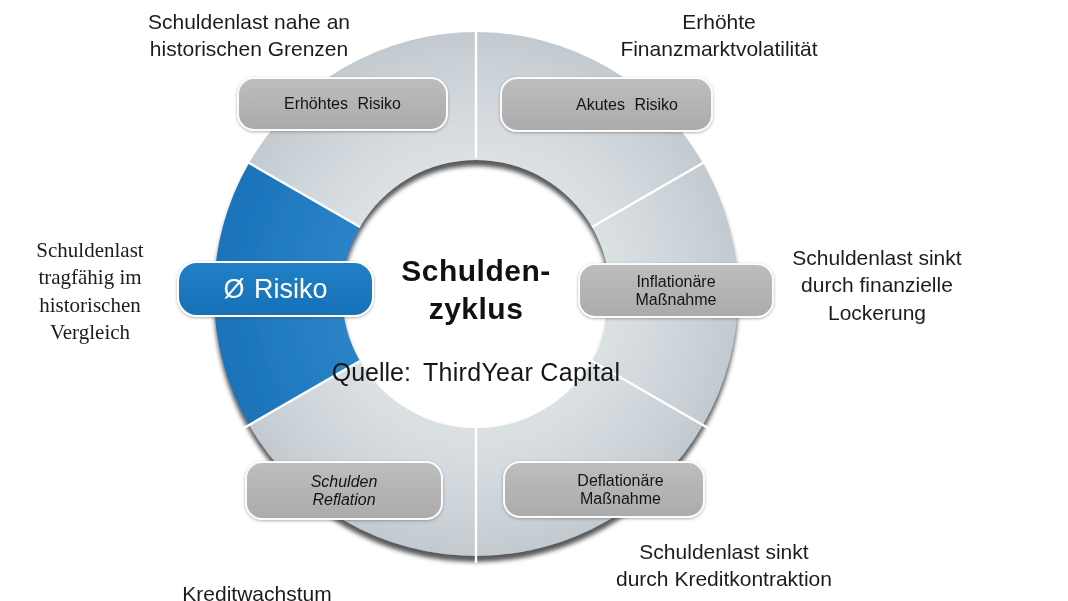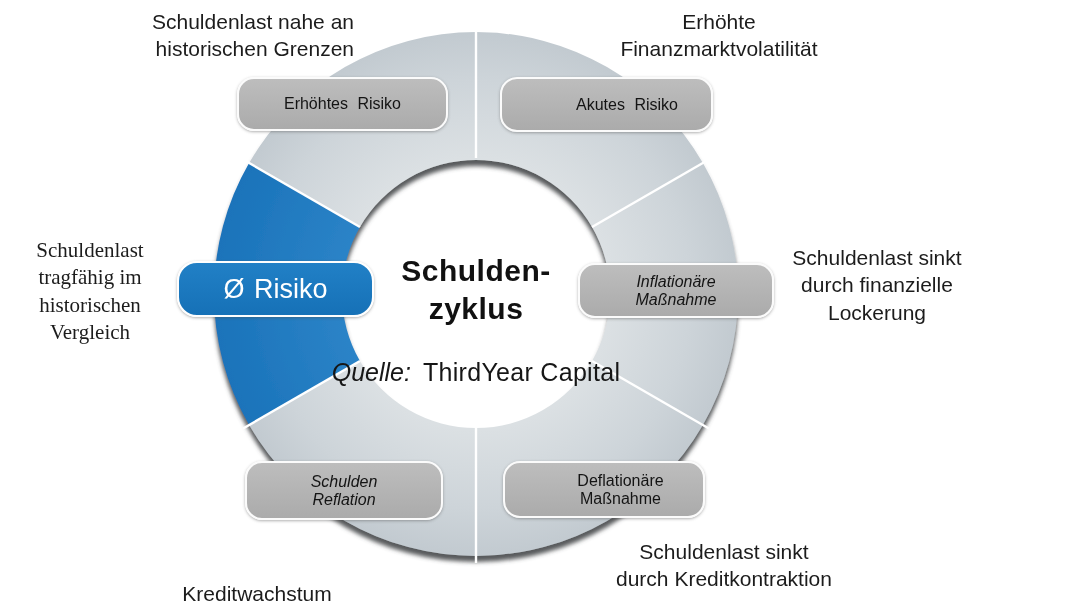--- a/index.html
+++ b/index.html
@@ -27,21 +27,21 @@
   }
   #center-title{
     position:absolute;left:356px;top:252px;width:240px;text-align:center;
     font-size:30px;font-weight:bold;line-height:1.25;letter-spacing:.5px;
     white-space:pre-line;color:#111;
   }
   #source-line{
     position:absolute;left:306px;top:358px;width:340px;text-align:center;
     font-size:25px;color:#161616;
   }
-  #source-line .prefix{font-style:italic;margin-right:12px;}
+  #source-line .prefix{margin-right:12px;}
   #source-line .name{letter-spacing:.3px;}
 </style>
 </head>
 <body>
 
 <div id="canvas">
 
   <svg id="donut-svg" width="1068" height="601" viewBox="0 0 1068 601">
     <defs>
       <radialGradient id="gRing" gradientUnits="userSpaceOnUse" cx="476" cy="294" r="262">
@@ -78,29 +78,29 @@
   </svg>
 
   <div id="center-title">Schulden-
 zyklus</div>
   <div id="source-line">
     <span class="prefix">Quelle:</span><span class="name">ThirdYear Capital</span>
   </div>
 
   <div class="pill" style="left:237px;top:77px;width:211px;height:54px;">Erhöhtes Risiko</div>
   <div class="pill" style="left:500px;top:77px;width:213px;height:55px;padding-left:41px;">Akutes Risiko</div>
-  <div class="pill" style="left:578px;top:263px;width:196px;height:55px;font-style:italic;">Inflationäre
+  <div class="pill" style="left:578px;top:263px;width:196px;height:55px;">Inflationäre
 Maßnahme</div>
   <div class="pill" style="left:503px;top:461px;width:202px;height:57px;padding-left:33px;">Deflationäre
 Maßnahme</div>
   <div class="pill" style="left:245px;top:461px;width:198px;height:59px;font-style:italic;">Schulden
 Reflation</div>
   <div class="pill blue" style="left:177px;top:261px;width:197px;height:56px;">Ø Risiko</div>
 
-  <div class="note" style="left:104px;top:8px;width:250px;text-align:right;">Schuldenlast nahe an
+  <div class="note" style="left:124px;top:8px;width:250px;">Schuldenlast nahe an
 historischen Grenzen</div>
   <div class="note" style="left:584px;top:8px;width:270px;">Erhöhte
 Finanzmarktvolatilität</div>
   <div class="note" style="left:772px;top:244px;width:210px;">Schuldenlast sinkt
 durch finanzielle
 Lockerung</div>
   <div class="note" style="left:588px;top:538px;width:272px;">Schuldenlast sinkt
 durch Kreditkontraktion</div>
   <div class="note" style="left:147px;top:536px;width:220px;margin-top:44px;">Kreditwachstum
 steigt an</div>

